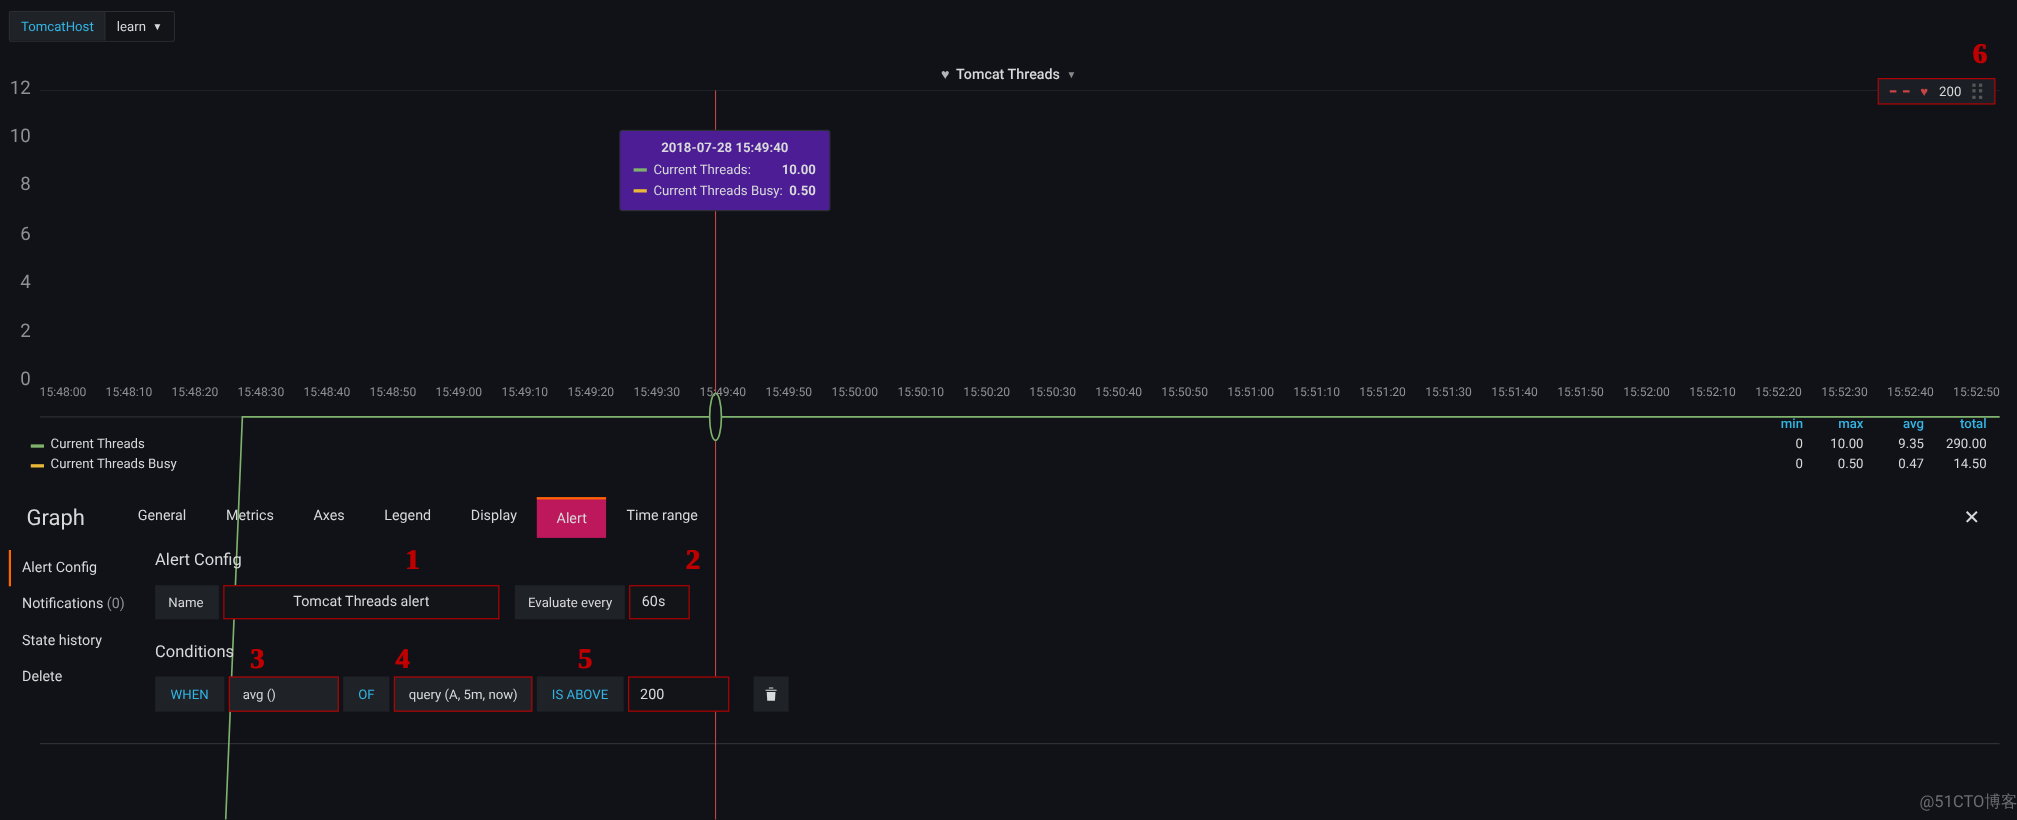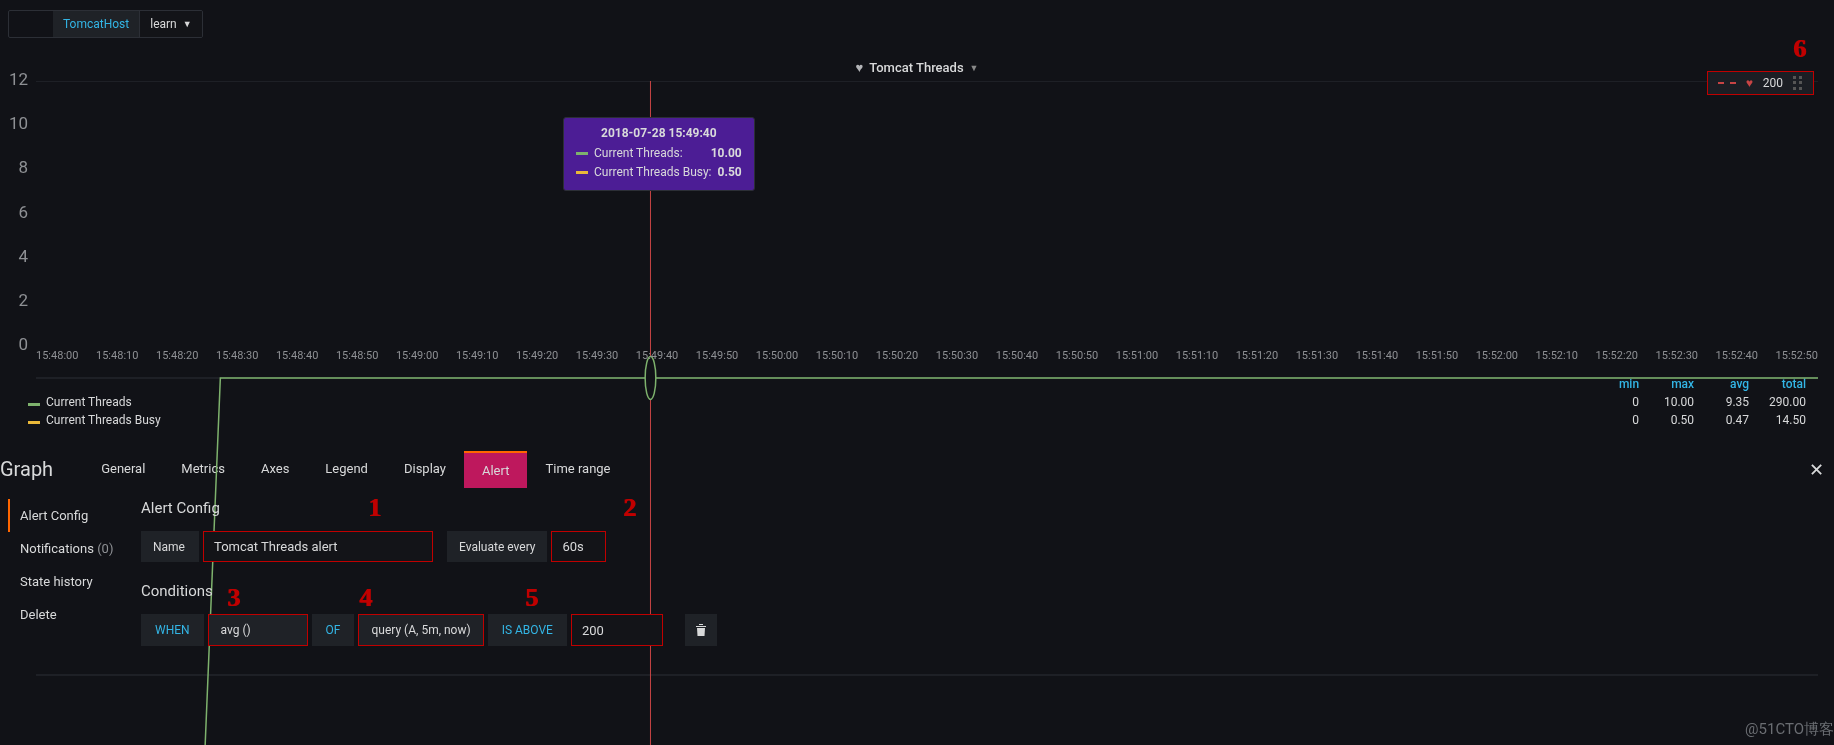--- a/index.html
+++ b/index.html
@@ -16,21 +16,20 @@
 
 .template-bar {
   padding: 10px 8px 0 8px;
 }
 .template-group {
   display: inline-flex;
   align-items: stretch;
   border: 1px solid #2c2f36;
   border-radius: 2px;
   overflow: hidden;
-  padding-left: 44px;
 }
 .template-label {
   background: #1f2227;
   color: #33b5e5;
   padding: 6px 10px;
   font-size: 12px;
   border-right: 1px solid #2c2f36;
 }
 .template-value {
   background: #131418;
@@ -199,21 +198,21 @@
 .legend-table td {
   padding: 2px 10px;
   color: #d8d9da;
   text-align: right;
 }
 .legend-table td:first-child { text-align: left; }
 
 
 .editor-tabs-row {
   margin-top: 20px;
-  padding: 0 0;
+  padding: 0 24px;
   display: flex;
   align-items: center;
   border-bottom: 0;
 }
 .panel-type {
   font-size: 20px;
   color: #d8d9da;
   padding: 8px 30px 8px 0;
 }
 .editor-tabs {
@@ -499,21 +498,21 @@
     <div class="ann" style="left:245px; top:-6px;">1</div>
     <div class="ann" style="left:500px; top:-6px;">2</div>
     <div class="ann" style="left:104px; top:84px;">3</div>
     <div class="ann" style="left:236px; top:84px;">4</div>
     <div class="ann" style="left:402px; top:84px;">5</div>
 
     <div class="section-title">Alert Config</div>
 
     <div class="gf-form-row">
       <div class="gf-label" style="width:58px">Name</div>
-      <input class="gf-input red-box" style="width: 230px;" value="Tomcat Threads alert">
+      <input class="gf-input red-box" style="width: 251px; text-align: center;" value="Tomcat Threads alert">
       <div style="width:6px"></div>
       <div class="gf-label">Evaluate every</div>
       <input class="gf-input red-box" style="width: 55px;" value="60s">
     </div>
 
     <div class="section-title" style="margin-top:6px">Conditions</div>
 
     <div class="gf-form-row">
       <div class="gf-keyword">WHEN</div>
       <div class="gf-chip red-box" style="width:100px">avg ()</div>

